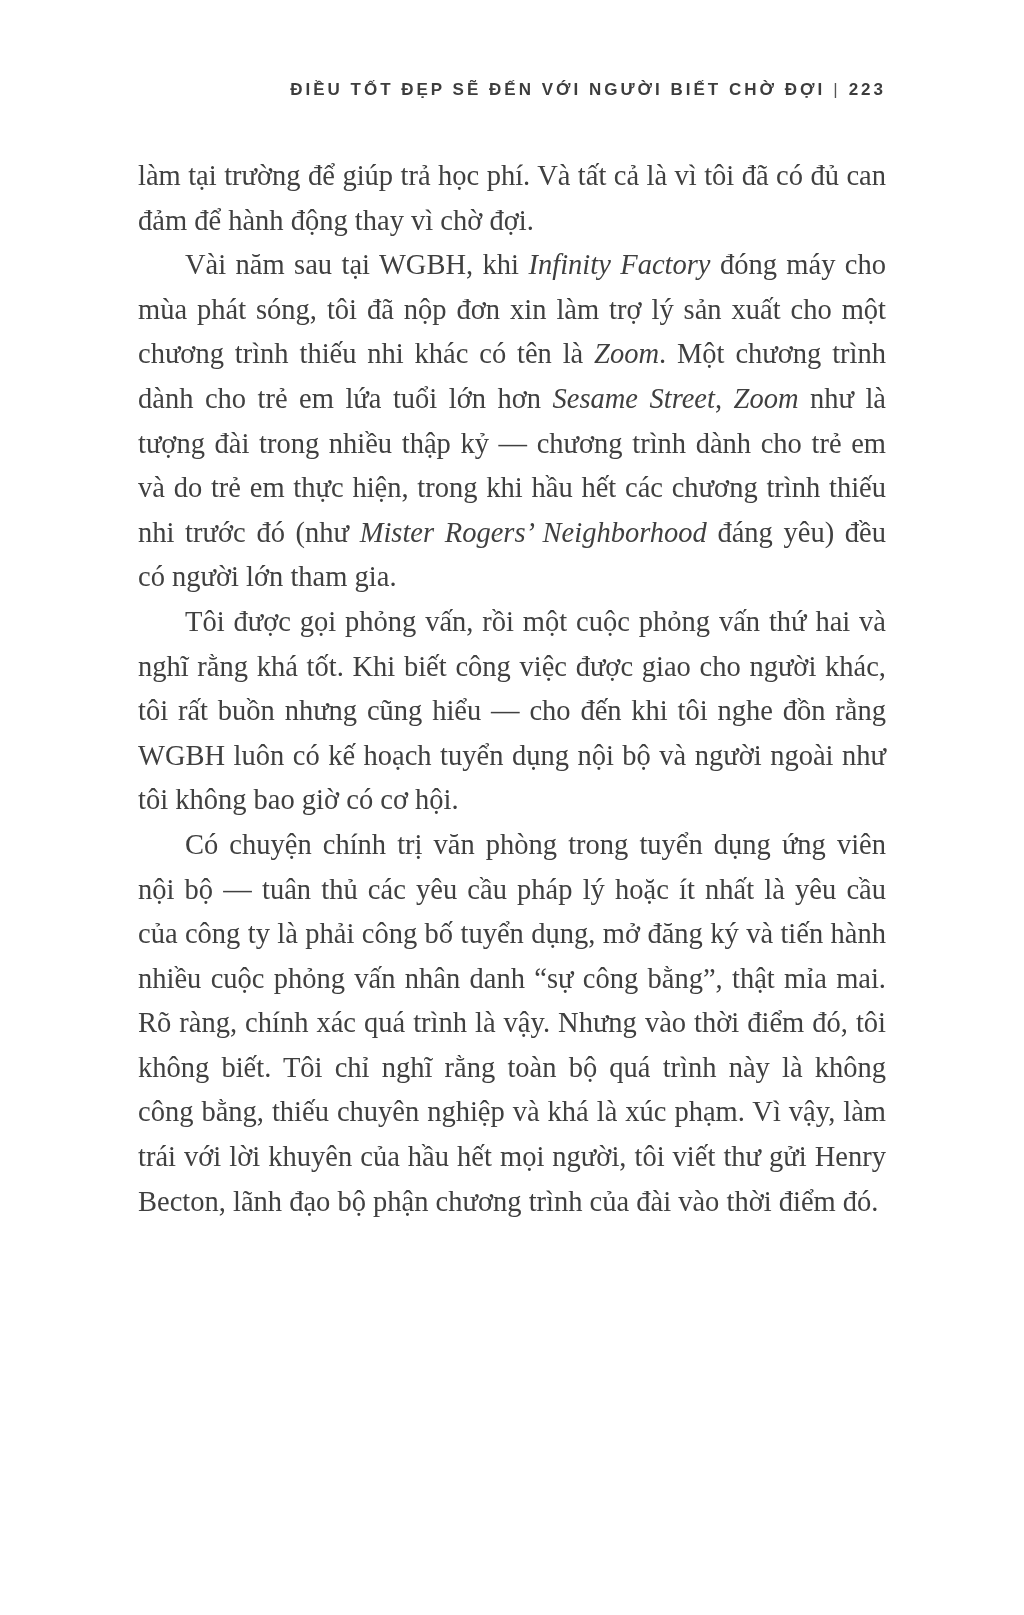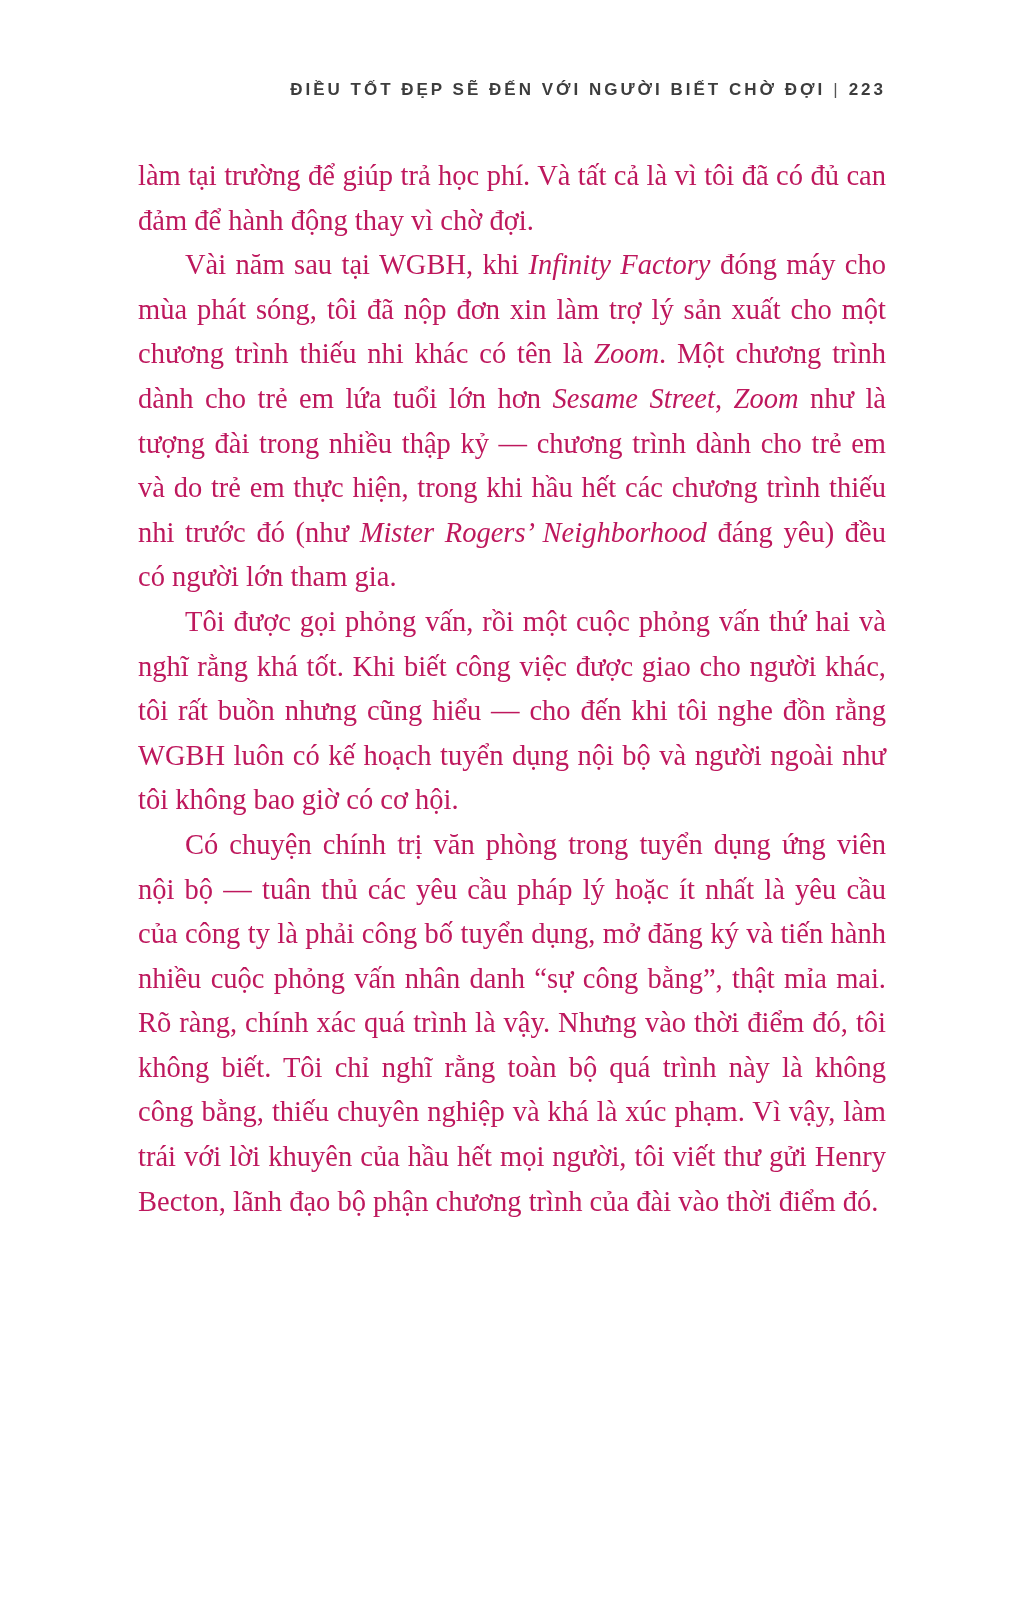--- a/index.html
+++ b/index.html
@@ -29,21 +29,21 @@
   }
   .running-header .sep {
     margin: 0 8px;
     font-weight: 400;
     color: #555555;
   }
   .body-text {
     font-family: "Liberation Serif", serif;
     font-size: 28.5px;
     line-height: 44.6px;
-    color: #be185d;
+    color: #404040;
     text-align: justify;
   }
   .body-text p.para {
     margin: 0;
     padding: 0;
   }
   .body-text p.para.indent {
     text-indent: 1.65em;
   }
   .body-text em {

